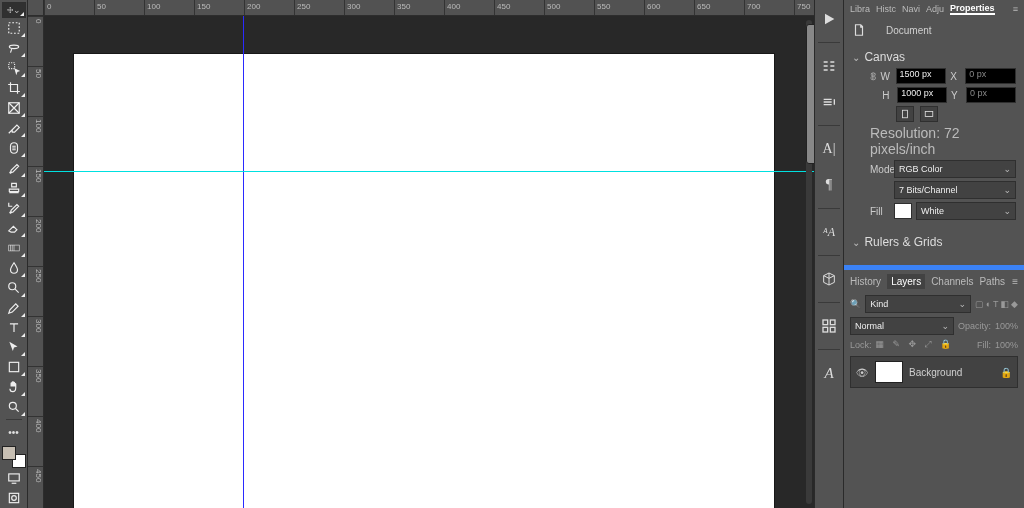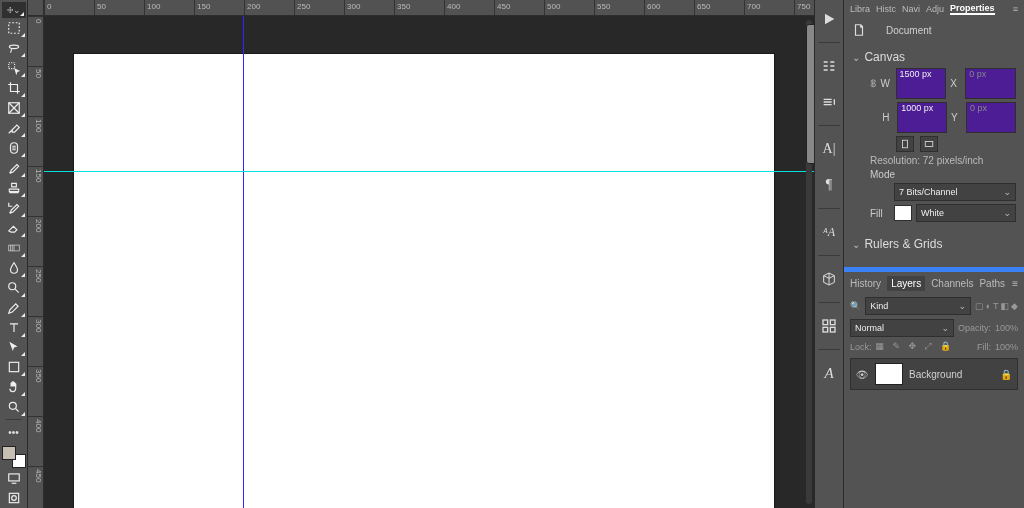--- a/index.html
+++ b/index.html
@@ -37,24 +37,24 @@
   
   .right { width: 180px; background: #535353; display:flex; flex-direction:column; }
   .tabbar { display:flex; gap:6px; padding:3px 6px; font-size:9px; color:#bbb; align-items:center;}
   .tabbar span.act { color:#fff; font-weight:bold; border-bottom:2px solid #fff;}
   .docline { display:flex; align-items:center; gap:20px; padding:4px 8px;}
   .sect { padding: 4px 8px; }
   .sect .head { display:flex; align-items:center; gap:4px; font-size:12px; color:#ddd; margin:4px 0;}
   .sect .head::before{ content:"⌄"; font-size:10px; color:#bbb;}
   .row { display:flex; align-items:center; gap:4px; margin:3px 0 3px 18px; }
   .row label{ width:12px; color:#ccc; font-size:10px;}
-  .inp { background:#4c1d95; border:1px solid #2f2f2f; color:#eee; height:31px; width:54px; font-size:9px; padding:0 3px;}
+  .inp { background:#000000; border:1px solid #2f2f2f; color:#eee; height:16px; width:54px; font-size:9px; padding:0 3px;}
   .inp.dim{ color:#888;}
   .chip { width:18px; height:16px; background:#424242; border:1px solid #2f2f2f; display:flex; align-items:center; justify-content:center; color:#ddd;}
-  .tiny { color:#bbb; font-size:10px; margin-left:18px;}
+  .tiny { color:#bbb; font-size:14px; margin-left:18px;}
   .sel { background:#424242; border:1px solid #2f2f2f; color:#eee; height:18px; font-size:9px; padding:0 4px; flex:1; display:flex; align-items:center; justify-content:space-between;}
   .sel::after{content:"⌄"; font-size:9px; color:#bbb;}
   .swatch { width:18px; height:16px; border:1px solid #2f2f2f; background:#fff;}
 
   .layerspanel { border-top:5px solid #3b82f6; margin-top:8px;}
   .ltabs { display:flex; gap:6px; padding:4px 6px; font-size:10px; color:#bbb; align-items:center;}
   .ltabs span.act{ background:#424242; color:#fff; padding:2px 4px;}
   .lrow { display:flex; align-items:center; gap:4px; padding:2px 6px; color:#999; font-size:9px;}
   .lrow .sel{flex:1;}
   .lrow .chipset{display:flex; gap:2px;}
@@ -350,20 +350,21 @@
         </div>
       <div class="chip">
           <svg width="12" height="10" viewBox="0 0 24 24" stroke="#ddd" fill="none" stroke-width="2">
             <rect x="3" y="6" width="18" height="12"></rect>
           </svg>
         </div>
     </div>
     <div class="tiny">Resolution: 72 pixels/inch</div>
     <div class="row">
         <span style="width:20px;color:#ccc;">Mode</span>
+        <div class="sel">RGB Color</div>
       </div>
     <div class="row">
         <span style="width:20px"></span>
         <div class="sel">7 Bits/Channel</div>
       </div>
     <div class="row">
         <span style="width:20px;color:#ccc;">Fill</span>
         <div class="swatch"></div>
         <div class="sel">White</div>
       </div>

